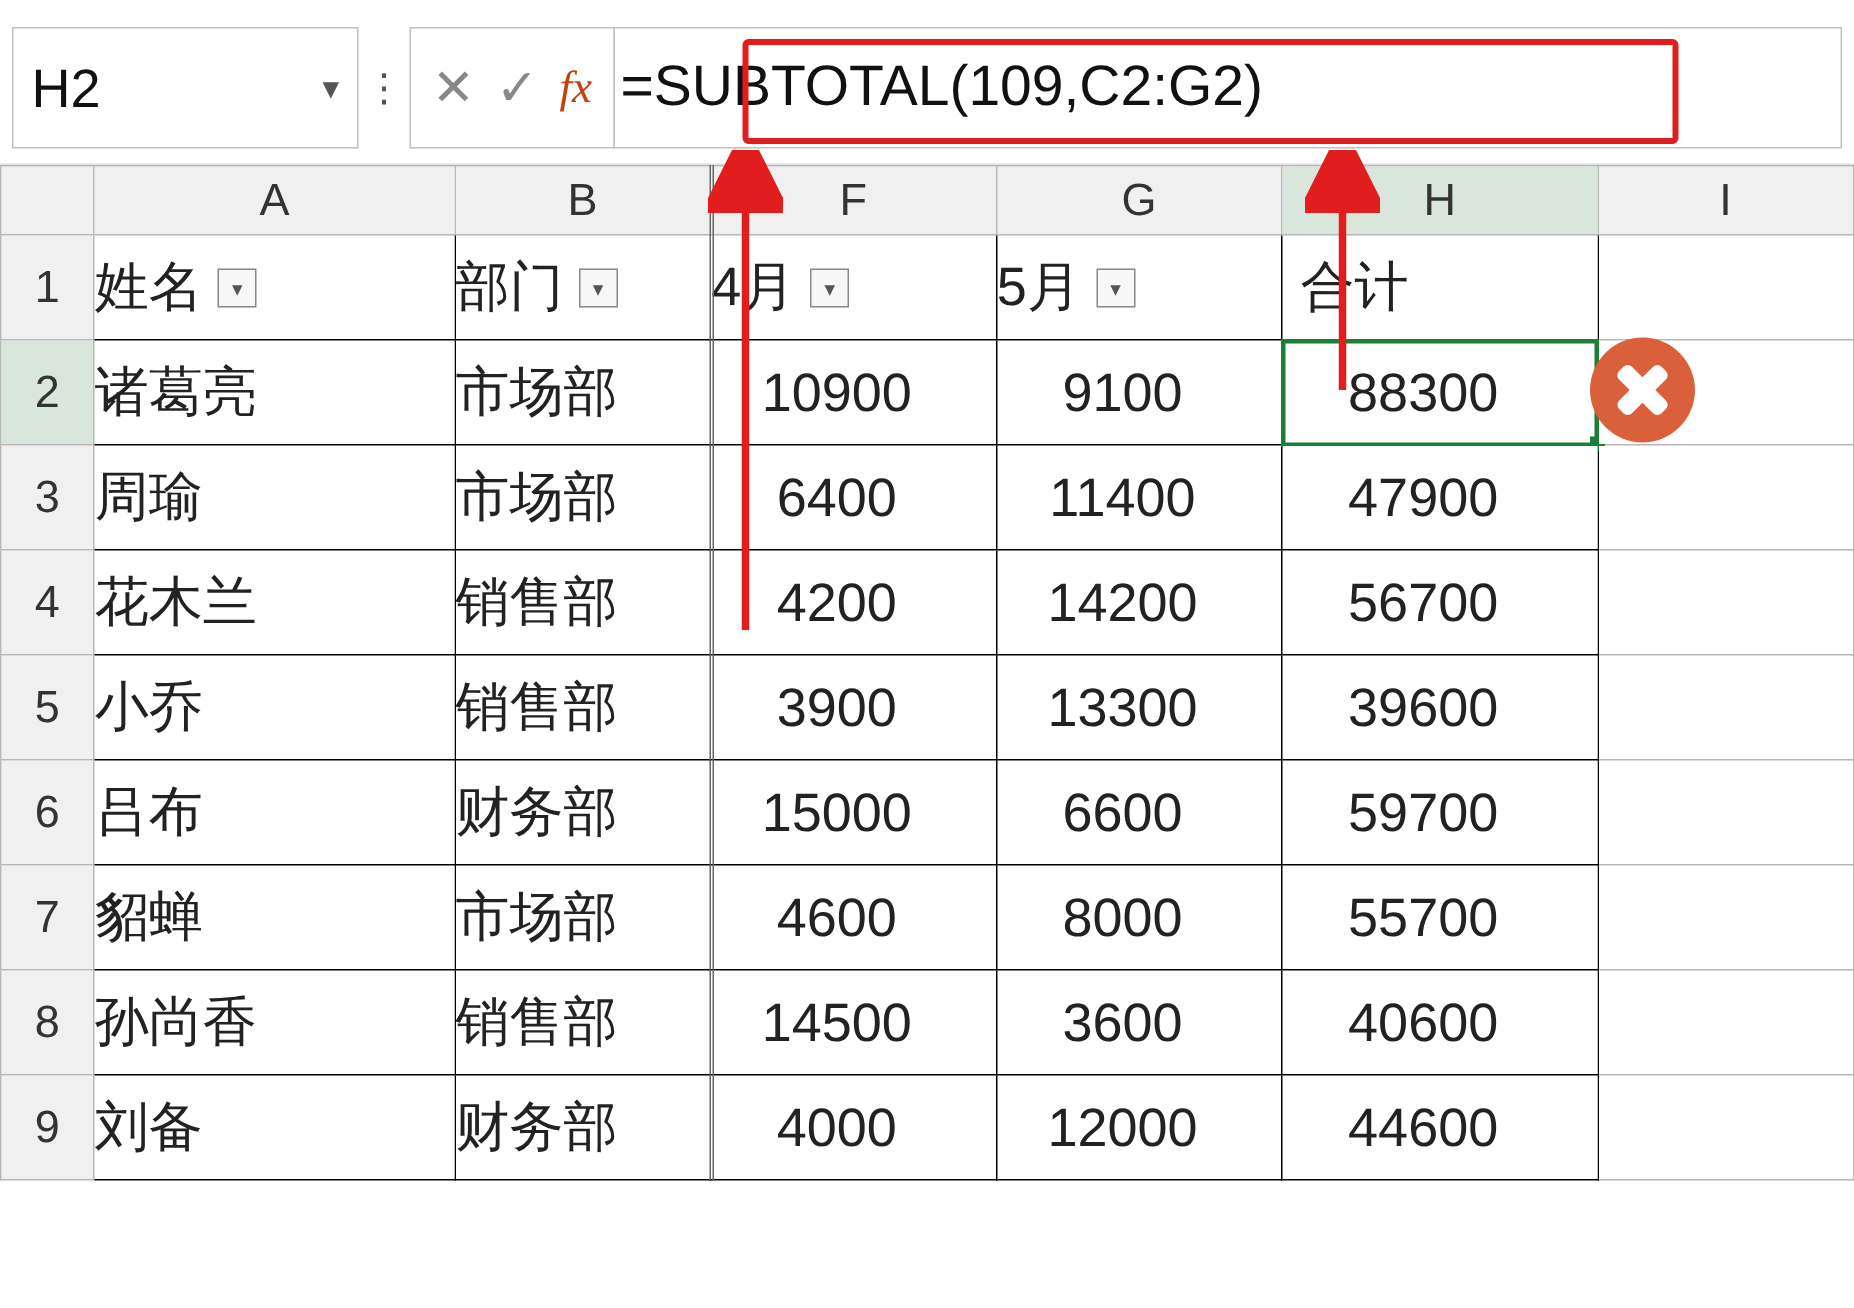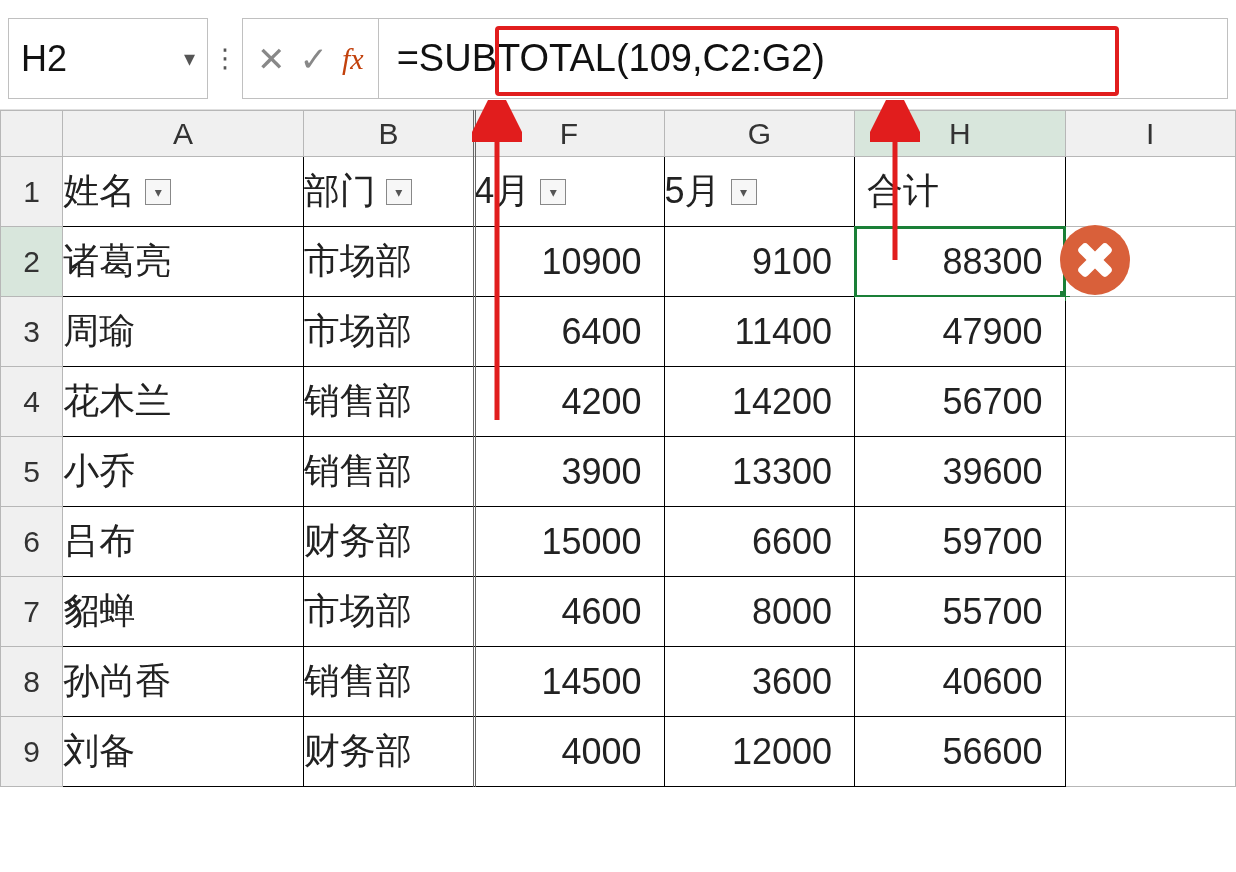--- a/index.html
+++ b/index.html
@@ -14,21 +14,21 @@
 
   
   .formula-bar {
     display: flex;
     align-items: stretch;
     padding: 18px 8px 10px 8px;
     border-bottom: 1px solid #e0e0e0;
     height: 110px;
   }
   .name-box {
-    width: 200px;
+    width: 231px;
     border: 1px solid #c0c0c0;
     background: #ffffff;
     display: flex;
     align-items: center;
     justify-content: space-between;
     padding: 0 12px;
     font-size: 36px;
     color: #111;
   }
   .name-box .chev {
@@ -68,21 +68,21 @@
     flex: 1;
     position: relative;
     display: flex;
     align-items: stretch;
     margin-left: -1px;
   }
   .formula-input {
     flex: 1;
     border: 1px solid #c0c0c0;
     font-size: 38px;
-    padding: 0 18px;
+    padding: 0 4px;
     color: #111;
     display: flex;
     align-items: center;
   }
 
   
   .red-box {
     position: absolute;
     border: 4px solid #e11d1d;
     pointer-events: none;
@@ -136,21 +136,21 @@
     height: 26px;
     border: 1px solid #888;
     display: inline-flex;
     align-items: center;
     justify-content: center;
     font-size: 14px;
     color: #555;
     background: #f7f7f7;
   }
 
-  .num { text-align: right; padding-right: 22px; }
+  .num { padding-right: 22px; }
   .cn  { text-align: left; }
 
   
   .data-range td, .data-range th.hdr {
     border: 1px solid #000;
   }
 
   .selected-cell {
     outline: 3px solid #1a7f37;
     outline-offset: -2px;
@@ -338,21 +338,21 @@
       <td class="num">3600</td>
       <td class="num">40600</td>
       <td style="border:1px solid #b7b7b7;"></td>
     </tr>
     <tr class="data-range">
       <th class="row-hdr">9</th>
       <td class="cn">刘备</td>
       <td class="cn">财务部</td>
       <td class="num">4000</td>
       <td class="num">12000</td>
-      <td class="num">56600</td>
+      <td class="num">44600</td>
       <td style="border:1px solid #b7b7b7;"></td>
     </tr>
 
   </tbody>
     </table>
 
   <div class="hidden-col-mark" style="left:473px;"></div>
 </div>
 
 <div class="arrow" style="left:472px; top:100px;">

